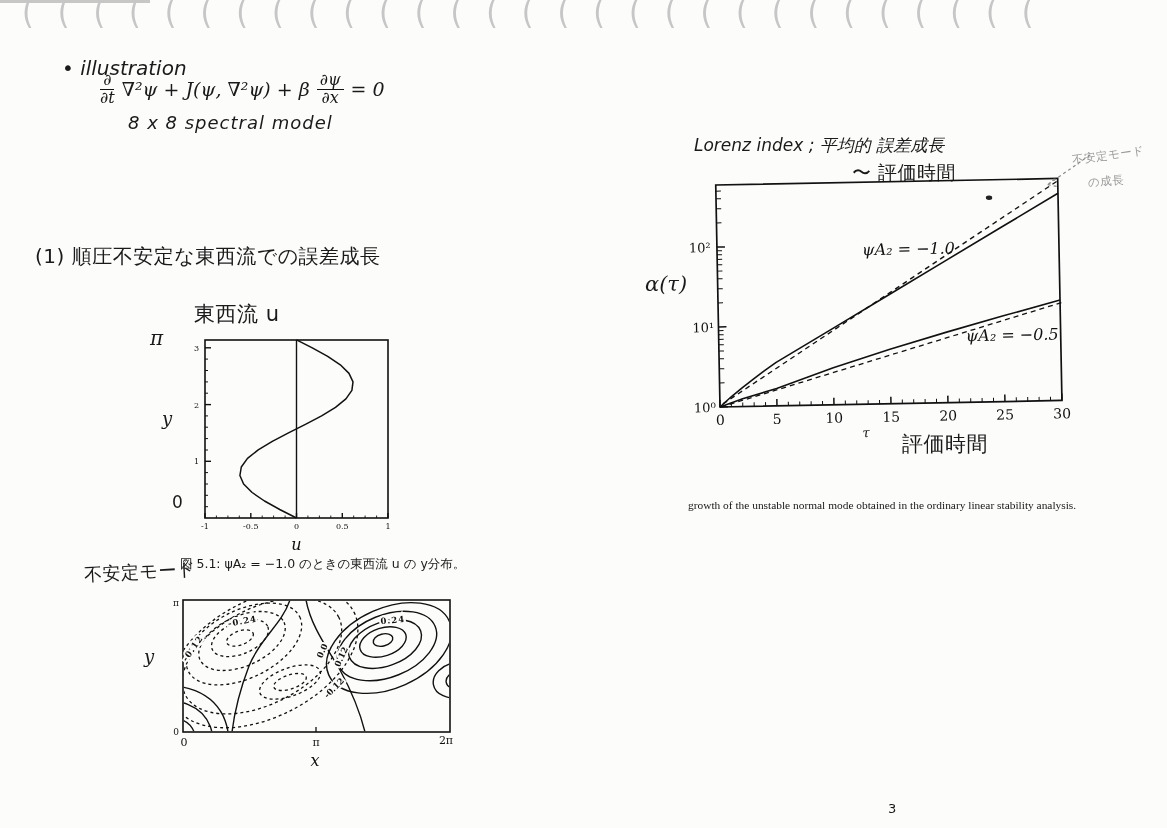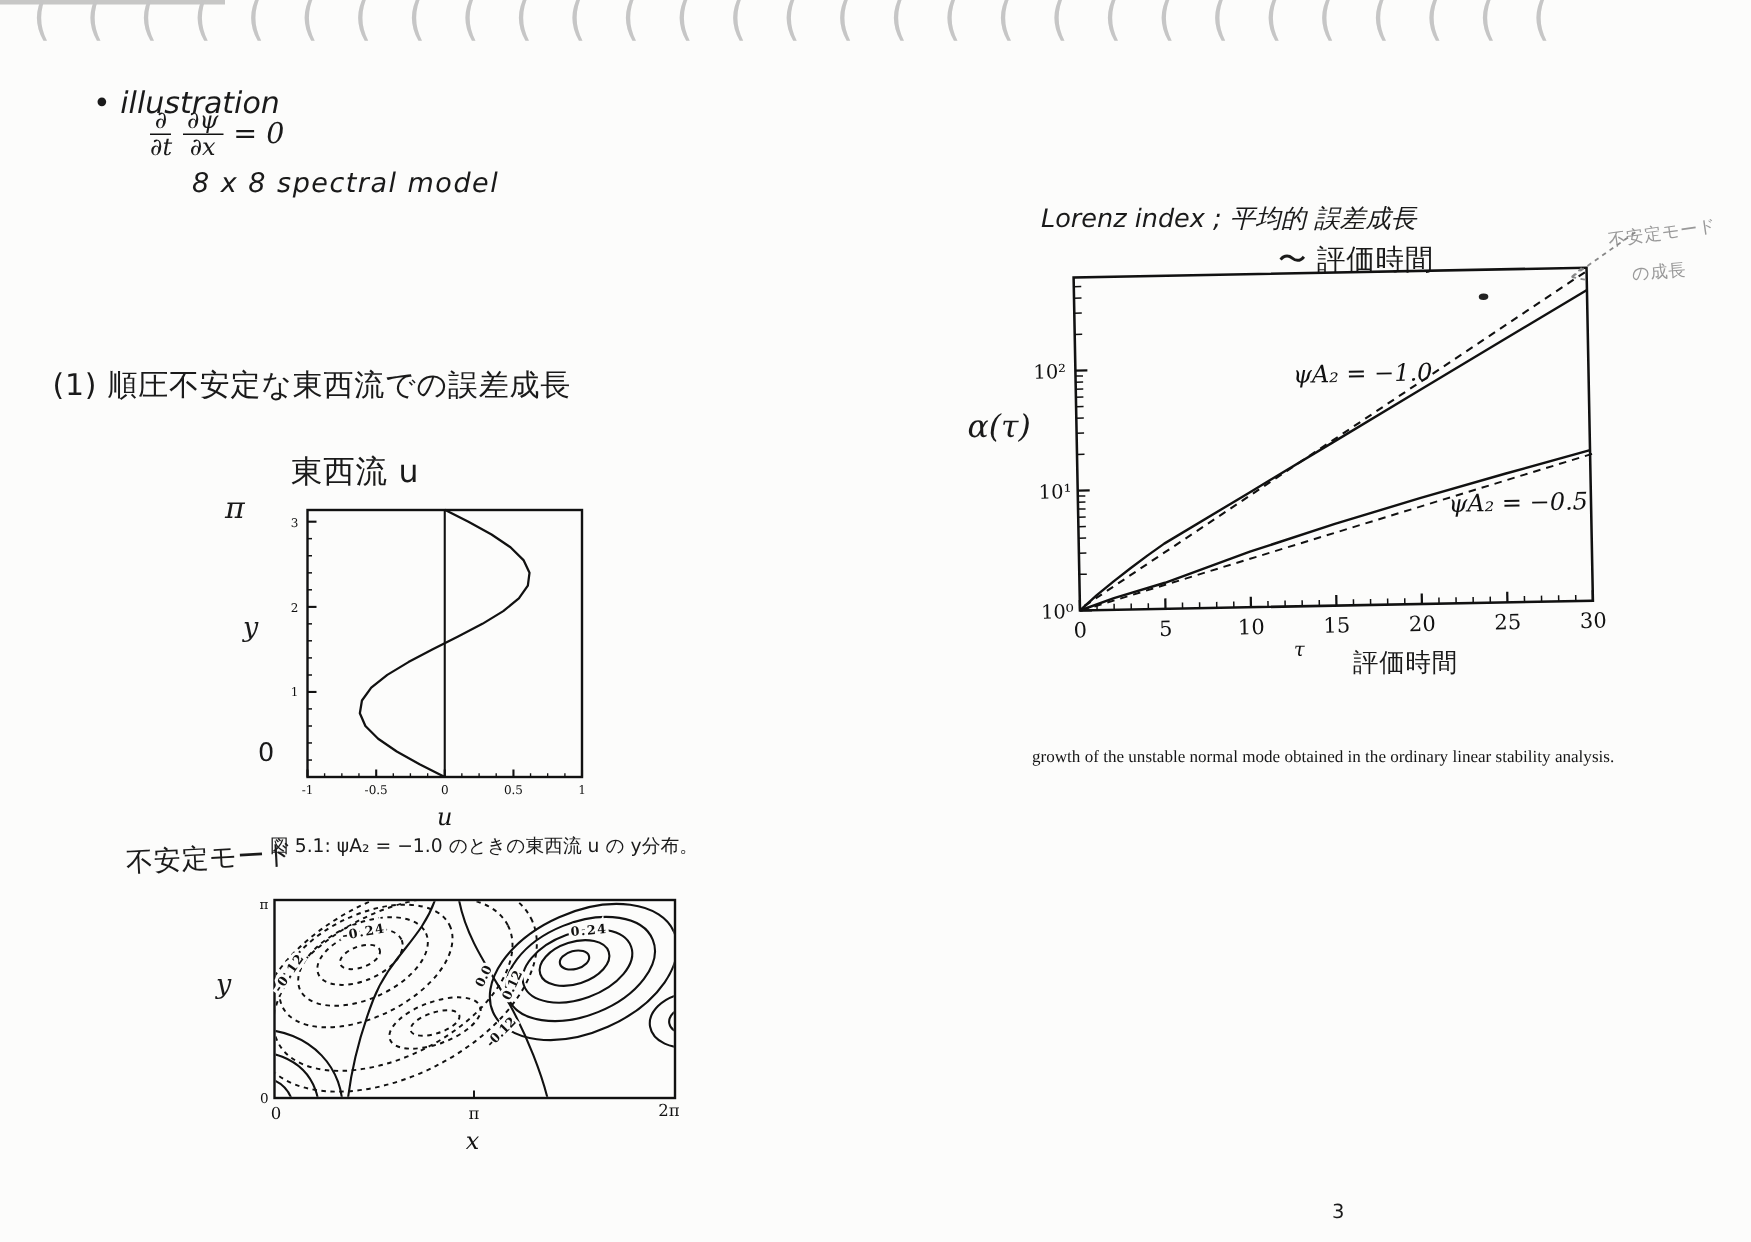--- a/index.html
+++ b/index.html
@@ -32,41 +32,42 @@
   .cap51{left:180px;top:556px;font-size:12.5px;font-weight:400;}
   .mode-label{left:84px;top:560px;font-size:18px;transform:rotate(-3deg);}
   .fig-mode{left:140px;top:580px;width:335px;height:200px;}
   .fig-mode .ylab{position:absolute;left:4px;top:66px;font-size:18px;}
   .lz-head1{left:694px;top:134px;font-size:17px;}
   .lz-head2{left:852px;top:160px;font-size:19px;}
   .lz-note1{left:1072px;top:148px;font-size:11.5px;color:#999;transform:rotate(-8deg);white-space:nowrap;}
   .lz-note2{left:1088px;top:174px;font-size:11.5px;color:#999;transform:rotate(-5deg);}
   .alpha{left:645px;top:260px;font-size:21px;margin-top:12px;}
   .fig-lz{left:690px;top:160px;width:478px;height:300px;transform:rotate(-1.1deg);transform-origin:30px 247px;}
-  .hand-x{left:902px;top:430px;font-size:17px;text-align:center;}
+  .hand-x{left:902px;top:430px;font-size:21px;text-align:center;}
   .cap6{left:672px;top:497px;width:486px;font-family:"Liberation Serif","DejaVu Serif",serif;
         font-size:11.4px;line-height:16.5px;color:#161616;}
   .cap6 .ind{text-indent:16px;}
   .pageno{left:888px;top:801px;font-size:13px;}
   svg text{font-family:"DejaVu Serif","Liberation Serif",serif;fill:#111;}
   .ctlabel{paint-order:stroke;stroke:#fcfcfb;stroke-width:4px;font-weight:bold;}
 </style>
 </head>
 <body>
 
 <div class="abs edge-smudge"></div>
 <div class="abs binding">(((((((((((((((((((((((((((((</div>
 
 <div class="abs illu hwi">• illustration</div>
 
 <div class="abs eq">
   <span class="frac">
     <span class="top">∂</span>
     <span class="bot">∂t</span>
   </span>
+  <span>∇²ψ + J(ψ, ∇²ψ) + β</span>
   <span class="frac">
     <span class="top">∂ψ</span>
     <span class="bot">∂x</span>
   </span>
   <span>= 0</span>
 </div>
 
 <div class="abs model hwi">8 x 8   spectral model</div>
 <div class="abs section hw">(1) 順圧不安定な東西流での誤差成長</div>
 

